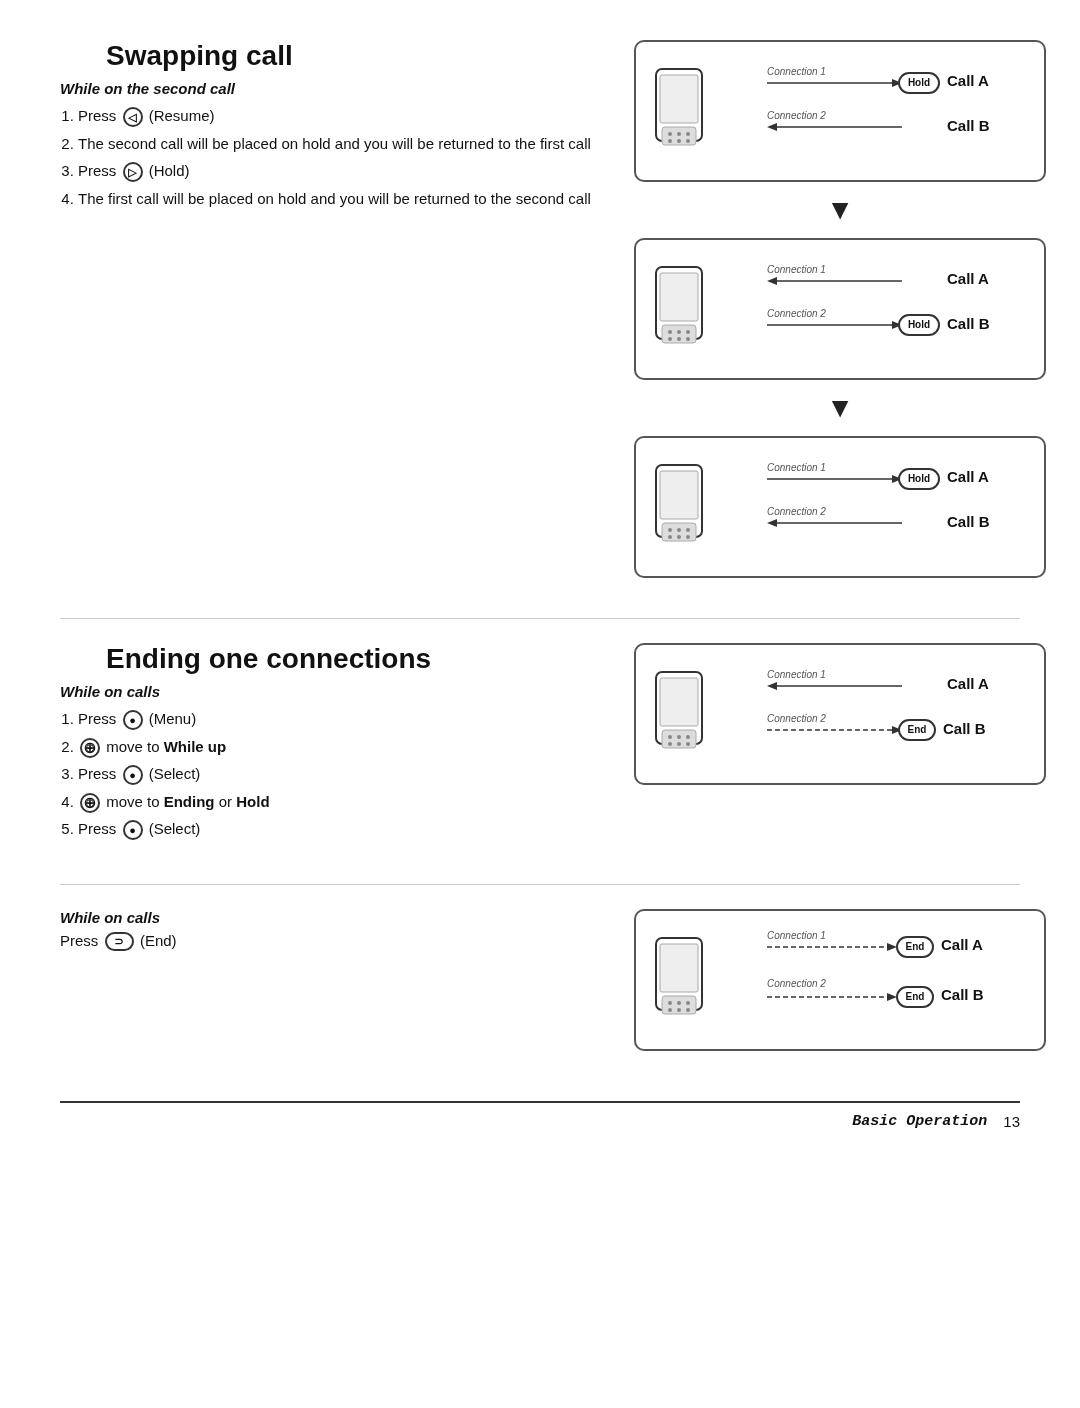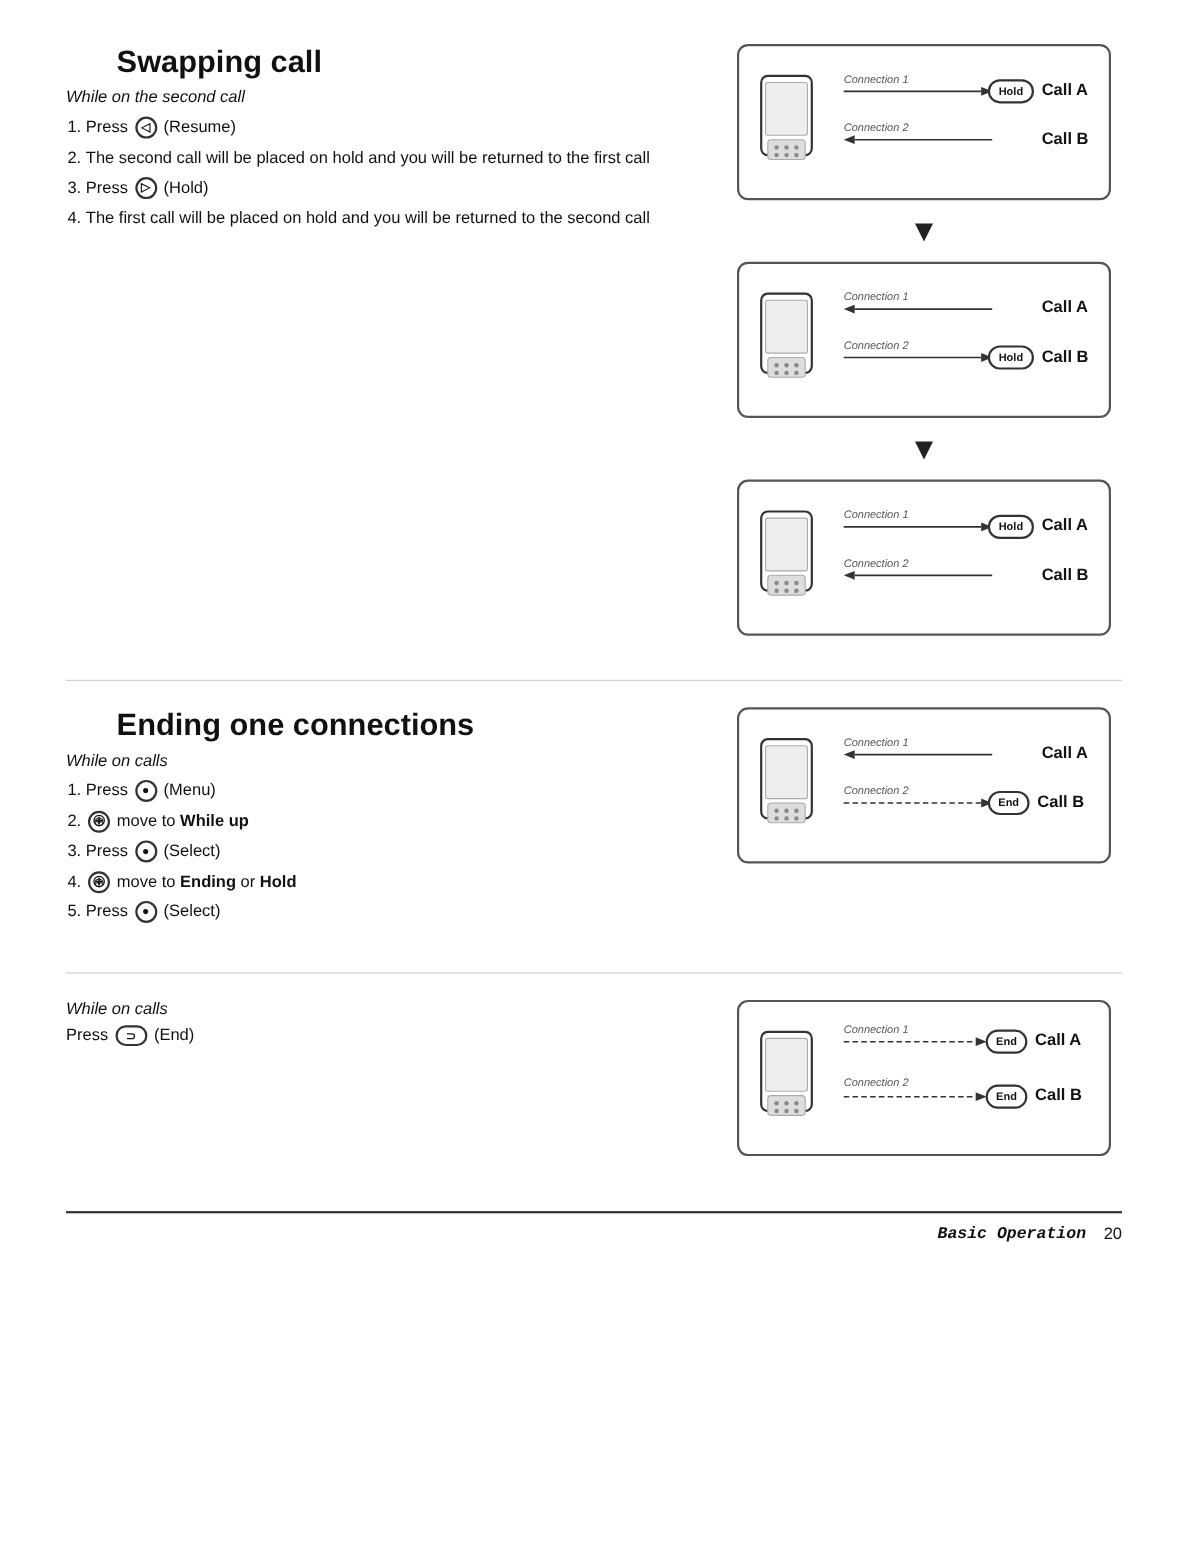--- a/index.html
+++ b/index.html
@@ -36,36 +36,37 @@
     h2 {
       font-size: 28px;
       font-weight: bold;
       margin-bottom: 8px;
       margin-left: 46px;
     }
     .italic {
       font-style: italic;
       margin-bottom: 6px;
       font-size: 15px;
+      font-weight: bold;
     }
     ol {
       padding-left: 18px;
       font-size: 15px;
       line-height: 1.7;
     }
     ol li {
       margin-bottom: 2px;
     }
 
     
     .diagram-box {
       border: 2px solid #555;
       border-radius: 10px;
       padding: 14px 16px;
-      width: 340px;
+      width: 412px;
       background: #fff;
       position: relative;
     }
     .diagram-box-inner {
       display: flex;
       align-items: center;
       gap: 0;
       position: relative;
       min-height: 110px;
     }
@@ -390,16 +391,16 @@
               <text x="194" y="75" font-size="15" font-weight="bold" fill="#111">Call B</text>
             </svg>
           </div>
         </div>
       </div>
     </div>
   </div>
 
   <div class="footer">
     <span class="footer-text">Basic Operation</span>
-    <span class="footer-page">20</span>
+    <span class="footer-page">13</span>
   </div>
 
 </div>
 
 </body></html>

